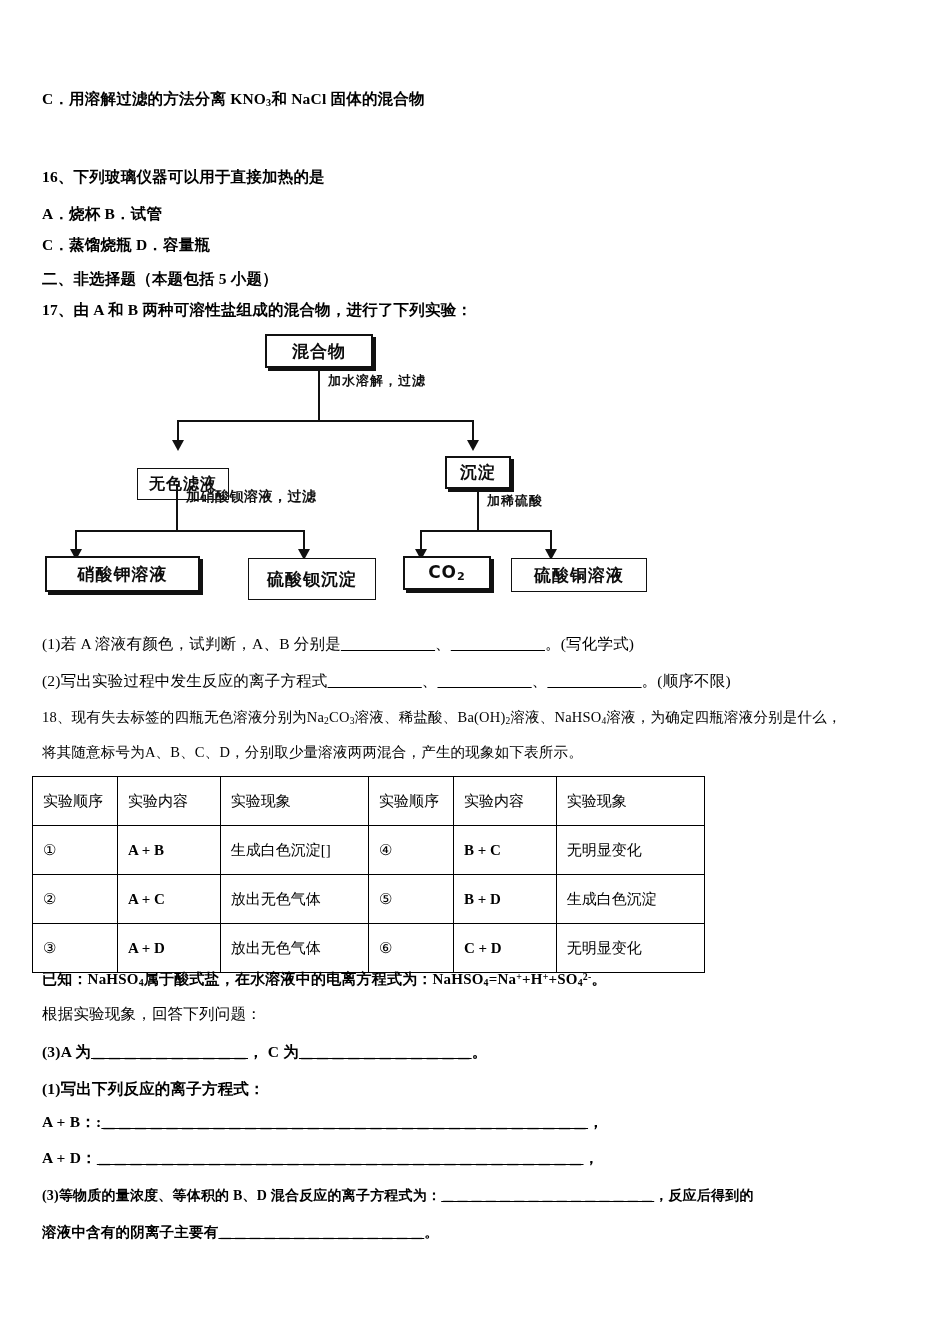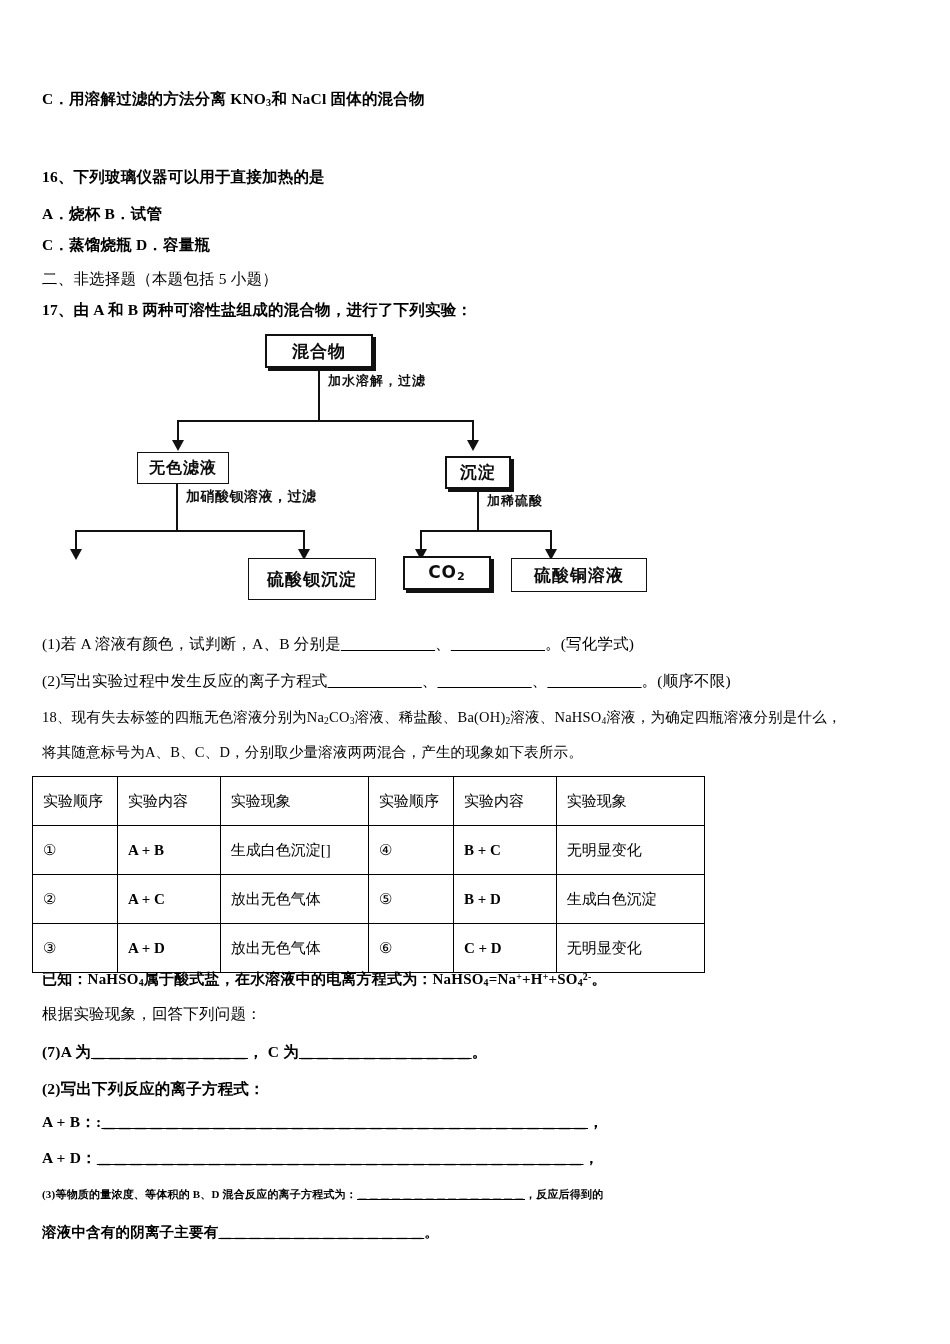--- a/index.html
+++ b/index.html
@@ -117,41 +117,41 @@
     C．用溶解过滤的方法分离 KNO<sub>3</sub>和 NaCl 固体的混合物
   </div>
 
 
   <div class="line" style="left:42px; top:168px; font-weight:bold;">16、下列玻璃仪器可以用于直接加热的是</div>
 
   <div class="line bold" style="left:42px; top:205px;">A．烧杯   B．试管</div>
 
   <div class="line bold" style="left:42px; top:236px;">C．蒸馏烧瓶   D．容量瓶</div>
 
-  <div class="line" style="left:42px; top:270px; font-weight:normal;">二、非选择题（本题包括 5 小题）</div>
+  <div class="line" style="left:42px; top:270px; font-weight:bold;">二、非选择题（本题包括 5 小题）</div>
 
   <div class="line" style="left:42px; top:301px; font-weight:bold;">17、由 A 和 B 两种可溶性盐组成的混合物，进行了下列实验：</div>
 
   <div id="flowchart">
 
     <div class="fbox shadow" style="left:235px; top:6px; width:108px; height:34px;">混合物</div>
 
     <div class="fline v" style="left:288px; top:40px; height:54px;"></div>
 
     <div class="flabel" style="left:298px; top:44px;">加水溶解，过滤</div>
 
     <div class="fline h" style="left:147px; top:92px; width:296px;"></div>
 
     <div class="fline v" style="left:147px; top:92px; height:22px;"></div>
     <div class="farrow" style="left:142px; top:112px;"></div>
 
     <div class="fline v" style="left:442px; top:92px; height:22px;"></div>
     <div class="farrow" style="left:437px; top:112px;"></div>
 
-    <div class="fbox thin" style="left:107px; top:124px; width:92px; height:32px; font-size:16px;">无色滤液</div>
+    <div class="fbox thin" style="left:107px; top:140px; width:92px; height:32px; font-size:16px;">无色滤液</div>
 
     <div class="fbox shadow" style="left:415px; top:128px; width:66px; height:33px;">沉淀</div>
 
     <div class="fline v" style="left:146px; top:156px; height:48px;"></div>
     <div class="flabel small" style="left:156px; top:160px;">加硝酸钡溶液，过滤</div>
 
     <div class="fline h" style="left:45px; top:202px; width:230px;"></div>
     <div class="fline v" style="left:45px; top:202px; height:22px;"></div>
     <div class="farrow" style="left:40px; top:221px;"></div>
     <div class="fline v" style="left:273px; top:202px; height:22px;"></div>
@@ -159,20 +159,21 @@
 
     <div class="fline v" style="left:447px; top:161px; height:43px;"></div>
     <div class="flabel" style="left:457px; top:164px;">加稀硫酸</div>
 
     <div class="fline h" style="left:390px; top:202px; width:132px;"></div>
     <div class="fline v" style="left:390px; top:202px; height:22px;"></div>
     <div class="farrow" style="left:385px; top:221px;"></div>
     <div class="fline v" style="left:520px; top:202px; height:22px;"></div>
     <div class="farrow" style="left:515px; top:221px;"></div>
 
+    <div class="fbox shadow" style="left:15px; top:228px; width:155px; height:36px;">硝酸钾溶液</div>
 
     <div class="fbox thin" style="left:218px; top:230px; width:128px; height:42px;">硫酸钡沉淀</div>
 
     <div class="fbox shadow" style="left:373px; top:228px; width:88px; height:34px;">
       <span>CO<sub>2</sub></span>
     </div>
 
     <div class="fbox thin" style="left:481px; top:230px; width:136px; height:34px;">硫酸铜溶液</div>
   </div>
 
@@ -226,34 +227,34 @@
     </tbody>
   </table>
 
   <div class="line bold" style="left:42px; top:971px; font-size:15px;text-align:right;">
     已知：NaHSO<sub>4</sub>属于酸式盐，在水溶液中的电离方程式为：NaHSO<sub>4</sub>=Na<sup>+</sup>+H<sup>+</sup>+SO<sub>4</sub><sup>2-</sup>。
   </div>
 
   <div class="line" style="left:42px; top:1005px;">根据实验现象，回答下列问题：</div>
 
   <div class="line bold" style="left:42px; top:1043px;">
-    <span>(7)A 为</span><span class="blank-u">＿＿＿＿＿＿＿＿＿＿</span><span>，  C 为</span><span class="blank-u">＿＿＿＿＿＿＿＿＿＿＿</span><span>。</span>
-  </div>
-
-  <div class="line bold" style="left:42px; top:1080px;">(2)写出下列反应的离子方程式：</div>
+    <span>(3)A 为</span><span class="blank-u">＿＿＿＿＿＿＿＿＿＿</span><span>，  C 为</span><span class="blank-u">＿＿＿＿＿＿＿＿＿＿＿</span><span>。</span>
+  </div>
+
+  <div class="line bold" style="left:42px; top:1080px;">(1)写出下列反应的离子方程式：</div>
 
   <div class="line bold" style="left:42px; top:1113px;">
     <span>A + B：</span><span>:</span><span class="blank-u">＿＿＿＿＿＿＿＿＿＿＿＿＿＿＿＿＿＿＿＿＿＿＿＿＿＿＿＿＿＿＿</span><span>，</span>
   </div>
 
   <div class="line bold" style="left:42px; top:1149px;">
     <span>A + D：</span><span class="blank-u">＿＿＿＿＿＿＿＿＿＿＿＿＿＿＿＿＿＿＿＿＿＿＿＿＿＿＿＿＿＿＿</span><span>，</span>
   </div>
 
-  <div class="line bold" style="left:42px; top:1188px; font-size:11px;text-align:center;">
+  <div class="line bold" style="left:42px; top:1188px; font-size:14px;text-align:center;">
     <span>(3)等物质的量浓度、等体积的 B、D 混合反应的离子方程式为：</span><span class="blank-u">＿＿＿＿＿＿＿＿＿＿＿＿＿＿＿</span><span>，反应后得到的</span>
   </div>
 
   <div class="line bold" style="left:42px; top:1225px; font-size:14.5px;">
     <span>溶液中含有的阴离子主要有</span><span class="blank-u">＿＿＿＿＿＿＿＿＿＿＿＿＿＿</span><span>。</span>
   </div>
 
 </div>
 
 </body></html>

